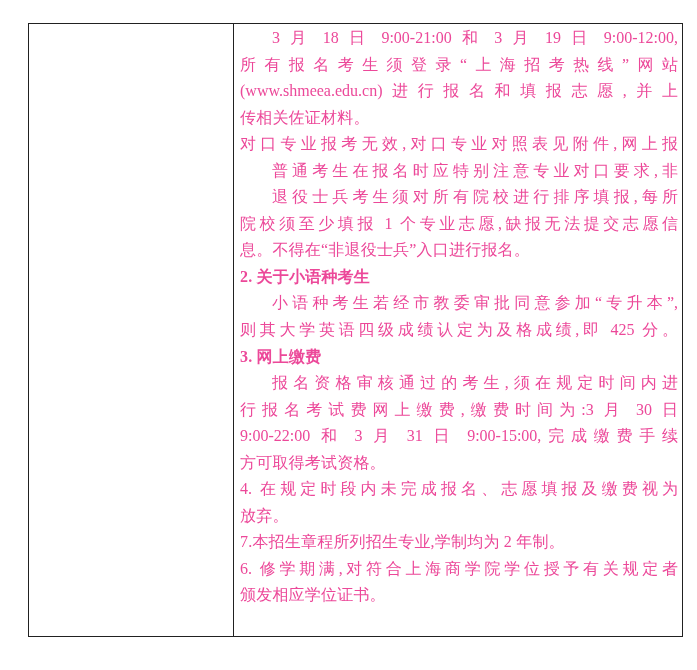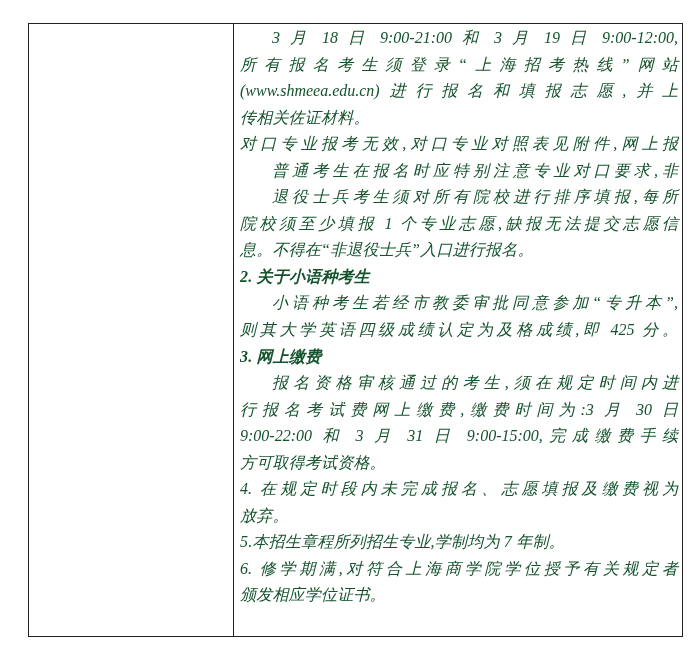--- a/index.html
+++ b/index.html
@@ -8,22 +8,21 @@
     width: 697px;
     height: 670px;
     background: #ffffff;
   }
   .page {
     position: relative;
     width: 697px;
     height: 670px;
     background: #ffffff;
     font-family: "Liberation Serif", "DejaVu Serif", serif;
-    color: #14532d;
-    font-style: italic;
+    color: #ec4899;
   }
   .doc-table {
     position: absolute;
     left: 28px;
     top: 23px;
     width: 655px;
     height: 614px;
     box-sizing: border-box;
     border: 1.5px solid #212121;
     display: flex;
@@ -81,18 +80,18 @@
         <div class="line bold">2. 关于小语种考生</div>
         <div class="line justify indent">小语种考生若经市教委审批同意参加“专升本”,</div>
         <div class="line justify">则其大学英语四级成绩认定为及格成绩,即 425 分。</div>
         <div class="line bold">3. 网上缴费</div>
         <div class="line justify indent">报名资格审核通过的考生,须在规定时间内进</div>
         <div class="line justify">行报名考试费网上缴费,缴费时间为:3 月 30 日</div>
         <div class="line justify">9:00-22:00 和 3 月 31 日 9:00-15:00,完成缴费手续</div>
         <div class="line">方可取得考试资格。</div>
         <div class="line justify">4. 在规定时段内未完成报名、志愿填报及缴费视为</div>
         <div class="line">放弃。</div>
-        <div class="line">5.本招生章程所列招生专业,学制均为 7 年制。</div>
+        <div class="line">7.本招生章程所列招生专业,学制均为 2 年制。</div>
         <div class="line justify">6. 修学期满,对符合上海商学院学位授予有关规定者</div>
         <div class="line">颁发相应学位证书。</div>
       </div>
   </div>
 </div>
 
 </body></html>

